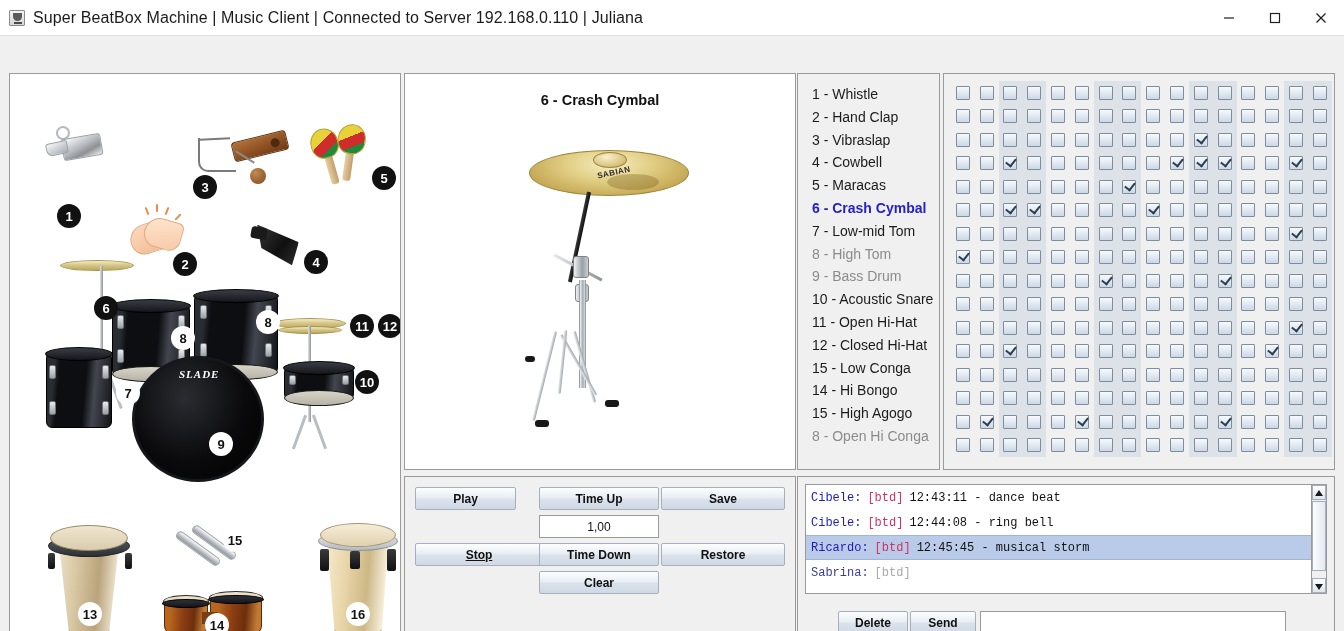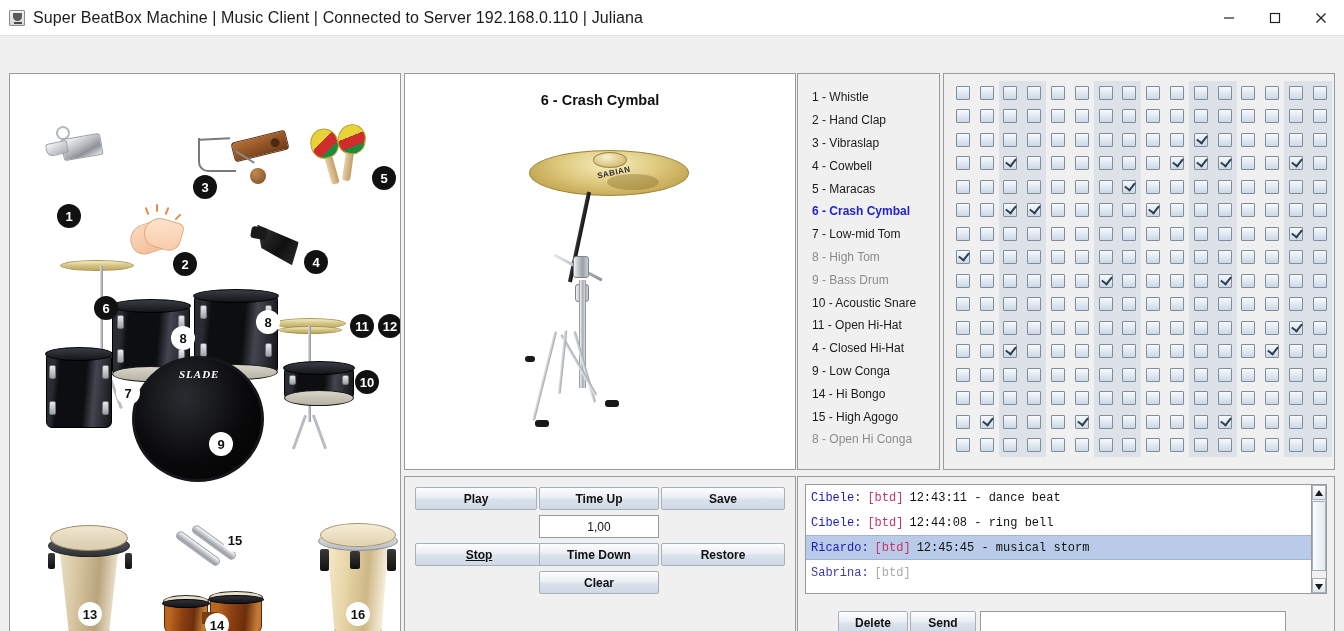--- a/index.html
+++ b/index.html
@@ -313,22 +313,22 @@
     position:absolute; height: 23px;
     background:#ffffff; border:1px solid #9a9a9a;
     font-size:12px; color:#111;
     display:flex; align-items:center; justify-content:center;
   }
 
   
   #list-panel { left: 797px; top: 37px; width: 143px; height: 397px; background:#f0f0f0; }
   #list { position:absolute; left:0; top: 12px; right:0; }
   .list-item {
-    height: 22.8px; display:flex; align-items:center;
-    padding-left: 14px; font-size: 12px; color:#1b1b1b;
+    height: 22.8px; display:flex; align-items:flex-start;
+    padding-left: 14px; font-size: 14px; color:#1b1b1b;
     white-space: nowrap;
   }
   .list-item.sel { color:#2222cc; font-weight:700; }
   .list-item.dim { color:#8b8b8b; }
 
   
   #grid-panel { left: 943px; top: 37px; width: 392px; height: 397px; background:#f0f0f0; }
   #grid {
     position:absolute; left: 7px; top: 7px;
     display:grid;
@@ -614,21 +614,21 @@
       <div class="cy-leg" style="left:82px; top:196px; height:74px; transform:rotate(-16deg);"></div>
       <div class="cy-leg" style="left:76px; top:196px; height:70px; transform:rotate(-30deg);"></div>
       <div class="cy-leg" style="left:60px; top:196px; height:64px; transform:rotate(6deg);"></div>
       <div class="cy-foot" style="left:34px; top:286px;"></div>
       <div class="cy-foot" style="left:104px; top:266px;"></div>
       <div class="cy-foot" style="left:24px; top:222px; width:10px; height:6px;"></div>
     </div>
   </div>
 
   <div class="panel-grey" id="transport-panel">
-    <div class="btn" style="left:10px;  top:10px;  width:122px;">Play</div>
+    <div class="btn" style="left:10px;  top:10px;  width:101px;">Play</div>
     <div class="btn" style="left:134px; top:10px;  width:120px;">Time Up</div>
     <div class="btn" style="left:256px; top:10px;  width:124px;">Save</div>
 
     <div class="field" style="left:134px; top:38px; width:120px;">1,00</div>
 
     <div class="btn" style="left:10px;  top:66px;  width:128px;text-decoration:underline;">Stop</div>
     <div class="btn" style="left:134px; top:66px;  width:120px;">Time Down</div>
     <div class="btn" style="left:256px; top:66px;  width:124px;">Restore</div>
 
     <div class="btn" style="left:134px; top:94px;  width:120px;">Clear</div>
@@ -663,24 +663,24 @@
         <div class="list-item dim">
           <span>9 - Bass Drum</span>
         </div>
         <div class="list-item">
           <span>10 - Acoustic Snare</span>
         </div>
         <div class="list-item">
           <span>11 - Open Hi-Hat</span>
         </div>
         <div class="list-item">
-          <span>4 - Closed Hi-Hat</span>
+          <span>12 - Closed Hi-Hat</span>
         </div>
         <div class="list-item">
-          <span>9 - Low Conga</span>
+          <span>15 - Low Conga</span>
         </div>
         <div class="list-item">
           <span>14 - Hi Bongo</span>
         </div>
         <div class="list-item">
           <span>15 - High Agogo</span>
         </div>
         <div class="list-item dim">
           <span>8 - Open Hi Conga</span>
         </div>

